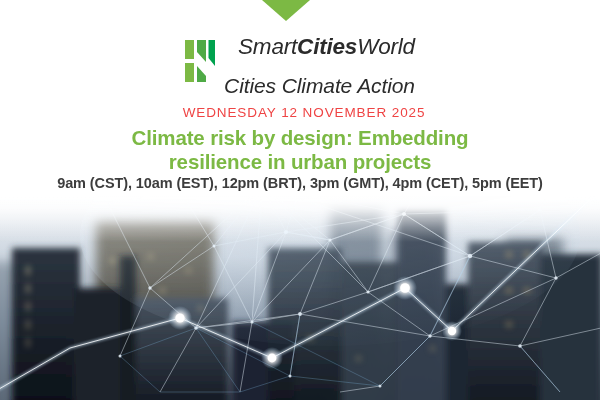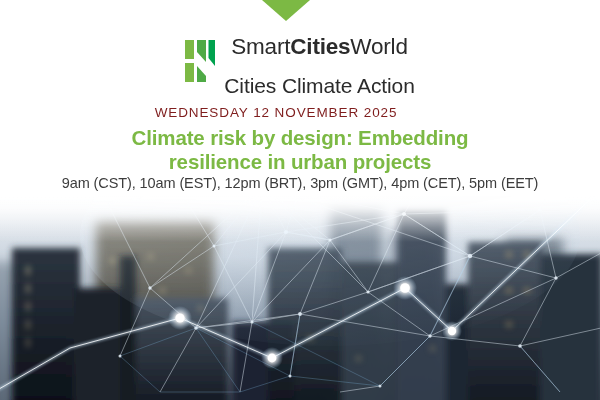--- a/index.html
+++ b/index.html
@@ -58,22 +58,23 @@
   .logo-mark {
     width: 30px;
     height: 42px;
     flex: 0 0 auto;
     position: relative;
     margin-top: 4px;
   }
   .logo-mark svg { display: block; }
 
   .logo-words {
-    text-align: center;
+    text-align: right;
     line-height: 1.0;
+    font-style: italic;
   }
   .logo-line1 {
     font-size: 22.5px;
     color: #2b2b2b;
     letter-spacing: -0.2px;
     white-space: nowrap;
   }
   .logo-line1 .lw-light { font-weight: 400; }
   .logo-line1 .lw-bold  { font-weight: 700; }
   .logo-line2 {
@@ -86,22 +87,23 @@
   }
 
   
   .event-date {
     position: absolute;
     top: 105px;
     left: 0;
     width: 552px;
     font-size: 13.5px;
     font-weight: 400;
-    color: #7f1d1d;
+    color: #ef4444;
     letter-spacing: 0.9px;
+    padding-left: 28px;
   }
 
   
   .event-title {
     position: absolute;
     top: 126px;
     left: 0;
     width: 600px;
     font-size: 20.5px;
     font-weight: 700;
@@ -110,21 +112,21 @@
     letter-spacing: -0.15px;
   }
 
   
   .event-times {
     position: absolute;
     top: 175px;
     left: 0;
     width: 600px;
     font-size: 14.5px;
-    font-weight: 400;
+    font-weight: 700;
     color: #3d3d3d;
     letter-spacing: -0.1px;
   }
 
   
   .hero {
     position: absolute;
     left: 0;
     top: 196px;
     width: 600px;

